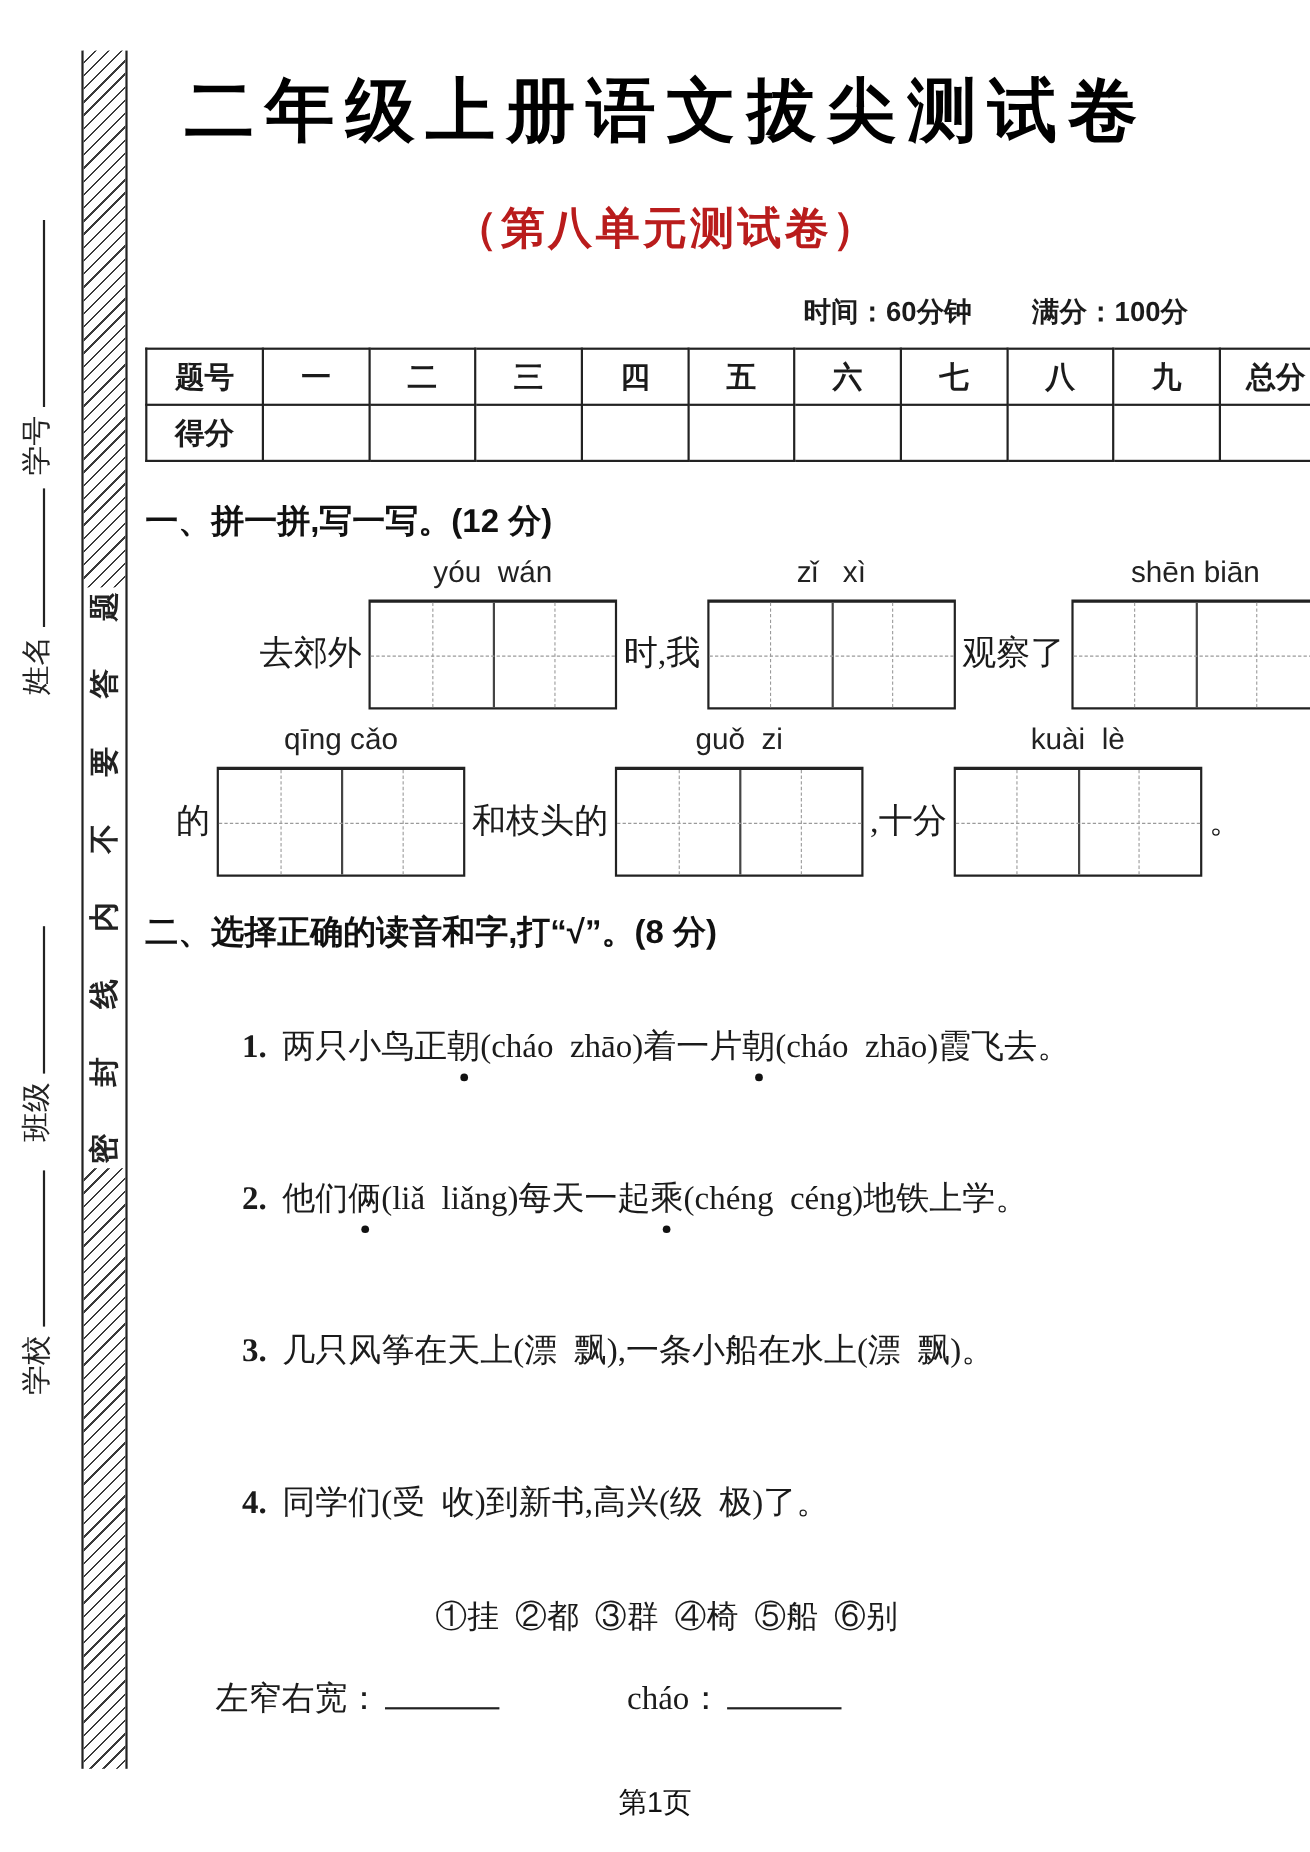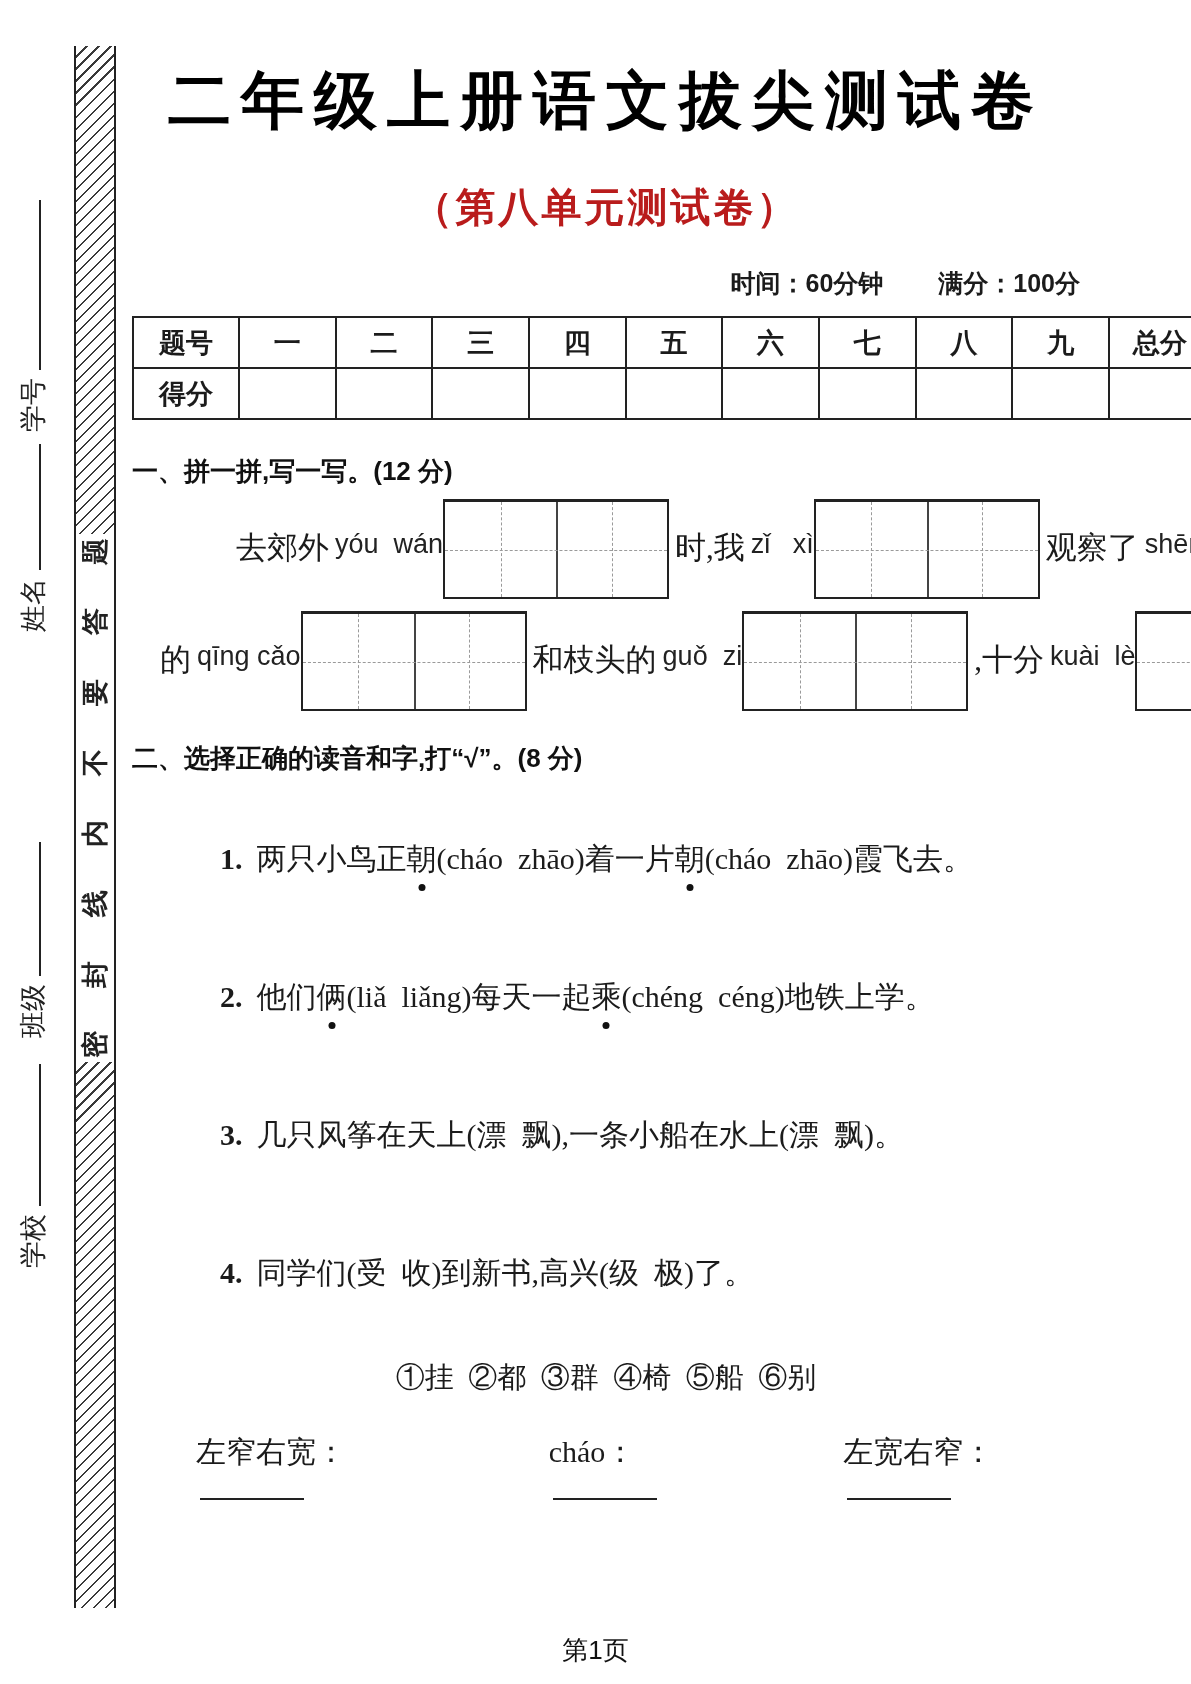--- a/index.html
+++ b/index.html
@@ -50,32 +50,32 @@
 
   table.score { margin-top:16px; border-collapse:collapse; width:1080px; table-layout:fixed; }
   table.score td {
     border:2px solid #222; height:51px;
     text-align:center; vertical-align:middle; font-size:27px;
   }
   table.score td.lab { font-weight:bold; font-family:"Liberation Serif", serif; }
   table.score col.c-first { width:106px; }
   table.score col.c-last { width:102px; }
 
-  .sec-head { font-size:26px; font-weight:bold; color:#111; }
+  .sec-head { font-size:30px; font-weight:bold; color:#111; }
   .h1 { margin-top:34px; }
   .h2 { margin-top:30px; }
   .h3 { margin-top:34px; }
 
   .kai { font-family:"Liberation Serif", serif; }
 
   
   .prow { display:flex; align-items:flex-end; }
   .prow-1 { margin-top:10px; margin-left:104px; }
   .prow-2 { margin-top:12px; margin-left:28px; }
-  .pblock { display:flex; align-items:center; margin:0 6px; }
+  .pblock { display:flex; flex-direction:column; align-items:center; margin:0 6px; }
   .pinyin { font-size:27px; margin-bottom:9px; white-space:pre; color:#222; }
   .wbox { width:226px; height:100px; border:2.5px solid #222; border-top-width:3.5px; position:relative; background:#fff; }
   .wbox i { position:absolute; display:block; }
   .wbox .vm { top:0; bottom:0; left:50%; width:0; border-left:2px solid #444; }
   .wbox .vq1 { top:0; bottom:0; left:25%; width:0; border-left:1.5px dashed #9a9a9a; }
   .wbox .vq2 { top:0; bottom:0; left:75%; width:0; border-left:1.5px dashed #9a9a9a; }
   .wbox .hm { left:0; right:0; top:50%; height:0; border-top:1.5px dashed #9a9a9a; }
   .seg { font-size:31px; padding-bottom:30px; white-space:pre; }
 
   
@@ -84,21 +84,21 @@
   .dotchar { position:relative; display:inline-block; }
   .dotchar::after {
     content:""; position:absolute; left:50%; bottom:-11px;
     width:7px; height:7px; border-radius:50%; background:#111; transform:translateX(-50%);
   }
 
   .char-line { margin-top:30px; text-align:center; font-size:29px; white-space:pre; }
   .class-line { margin-top:34px; margin-left:64px; display:flex; gap:116px; font-size:30px; }
   .class-line .blank { display:inline-block; width:104px; border-bottom:2px solid #222; height:24px; margin-left:4px; }
 
-  .footer { position:absolute; left:0; bottom:16px; width:1191px; text-align:center; font-size:26px; color:#111; }
+  .footer { position:absolute; left:0; bottom:28px; width:1191px; text-align:center; font-size:26px; color:#111; }
 </style>
 </head>
 <body>
 
 <div class="seal-strip">
   <div class="hatch hatch-top"></div>
   <div class="seal-text">
     <span>题</span>
     <span>答</span>
     <span>要</span>
@@ -268,18 +268,17 @@
   <div class="item kai">
     <span class="no">4.</span><span>同学们(受  收)到新书,高兴(级  极)了。</span>
   </div>
 
 
   <div class="char-line kai">①挂  ②都  ③群  ④椅  ⑤船  ⑥别</div>
 
   <div class="class-line kai">
     <span><span>左窄右宽：</span><span class="blank"></span></span>
     <span><span>cháo：</span><span class="blank"></span></span>
-    <span><span>左宽右窄：</span><span class="blank"></span></span>
   </div>
 
 </div>
 
 <div class="footer">第1页</div>
 
 </body></html>

